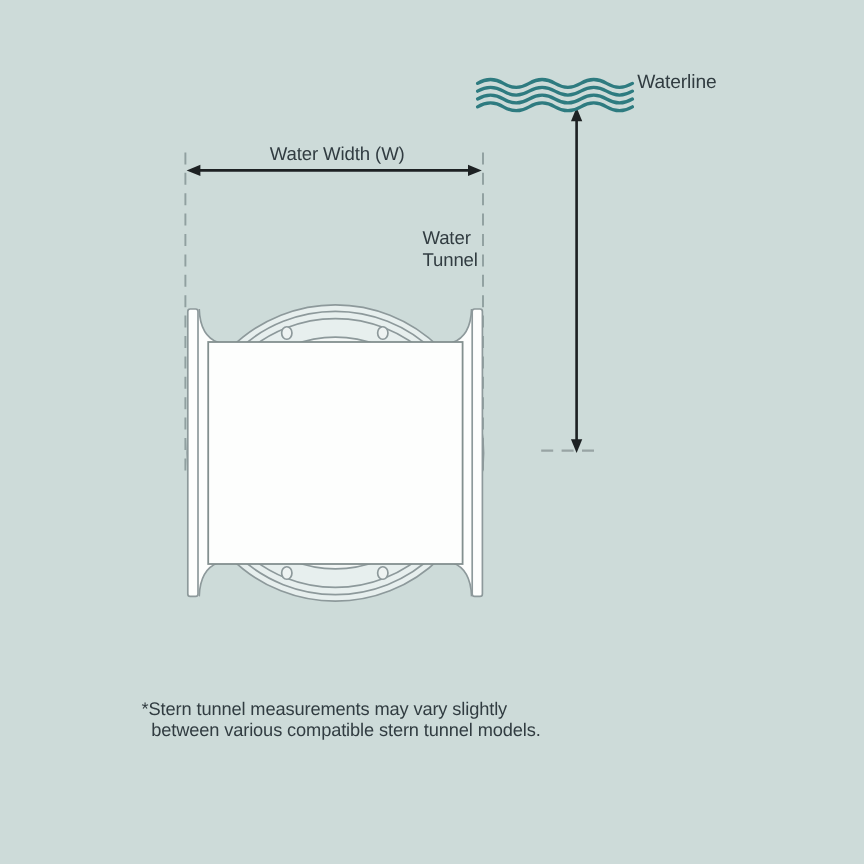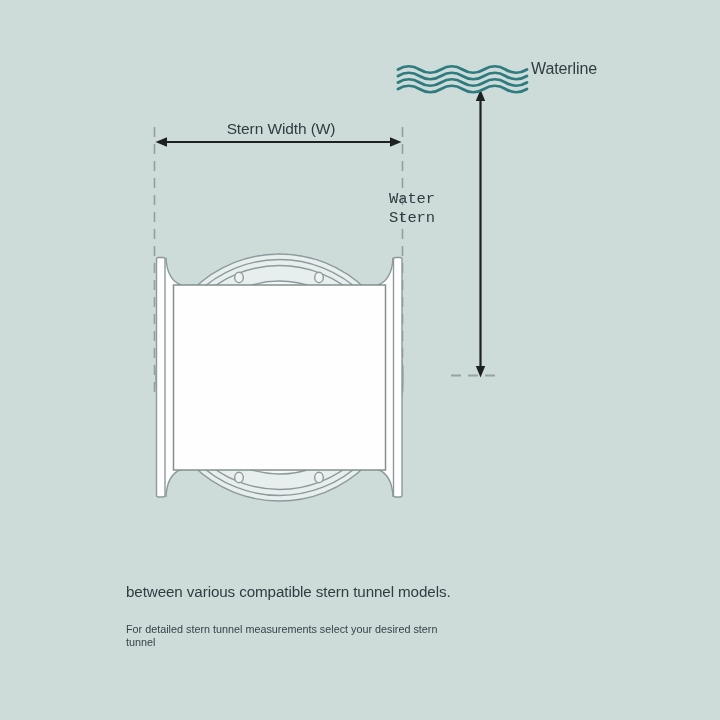--- a/index.html
+++ b/index.html
@@ -39,21 +39,21 @@
   
   .tunnel-width-label{
     left:159px;top:120px;width:244px;
     text-align:center;font-size:15.5px;letter-spacing:-0.1px;
   }
   .waterline-label{
     left:531px;top:60px;font-size:16px;letter-spacing:-0.1px;
   }
   .water-depth-label{
     left:352px;top:190px;width:120px;
-    text-align:center;font-size:15.5px;line-height:18.5px;letter-spacing:-0.1px;font-family:Liberation Mono, monospace;
+    text-align:left;font-size:15.5px;line-height:18.5px;letter-spacing:-0.1px;
   }
   .footnote-primary{
     left:118px;top:584px;width:360px;
     font-size:15.2px;line-height:16.6px;letter-spacing:-0.1px;
     padding-left:8px;
   }
   .footnote-primary .hang{text-indent:-8px;}
   .footnote-secondary{
     left:126px;top:623px;width:340px;
     font-size:10.8px;line-height:12.8px;color:#39434a;
@@ -119,30 +119,30 @@
     </g>
 
     <g>
       <path class="stroke-wave" d="M398,69.5 q10.8,-6.5 21.5,0 t21.5,0 t21.5,0 t21.5,0 t21.5,0 t21.5,0"></path>
       <path class="stroke-wave" d="M398,76 q10.8,-6.5 21.5,0 t21.5,0 t21.5,0 t21.5,0 t21.5,0 t21.5,0"></path>
       <path class="stroke-wave" d="M398,82.5 q10.8,-6.5 21.5,0 t21.5,0 t21.5,0 t21.5,0 t21.5,0 t21.5,0"></path>
       <path class="stroke-wave" d="M398,89 q10.8,-6.5 21.5,0 t21.5,0 t21.5,0 t21.5,0 t21.5,0 t21.5,0"></path>
     </g>
   </svg>
 
-  <div class="label tunnel-width-label">Stern Width (W)</div>
+  <div class="label tunnel-width-label">Water Width (W)</div>
 
   <div class="label waterline-label">Waterline</div>
 
   <div class="label water-depth-label">
     <div>Water</div>
-    <div>Stern</div>
+    <div>Tunnel</div>
   </div>
 
   <div class="label footnote-primary">
+    <div class="hang">*Stern tunnel measurements may vary slightly</div>
     <div>between various compatible stern tunnel models.</div>
   </div>
 
   <div class="label footnote-secondary">
-    <div>For detailed stern tunnel measurements select your desired stern tunnel</div>
   </div>
 
 </div>
 
 </body></html>

